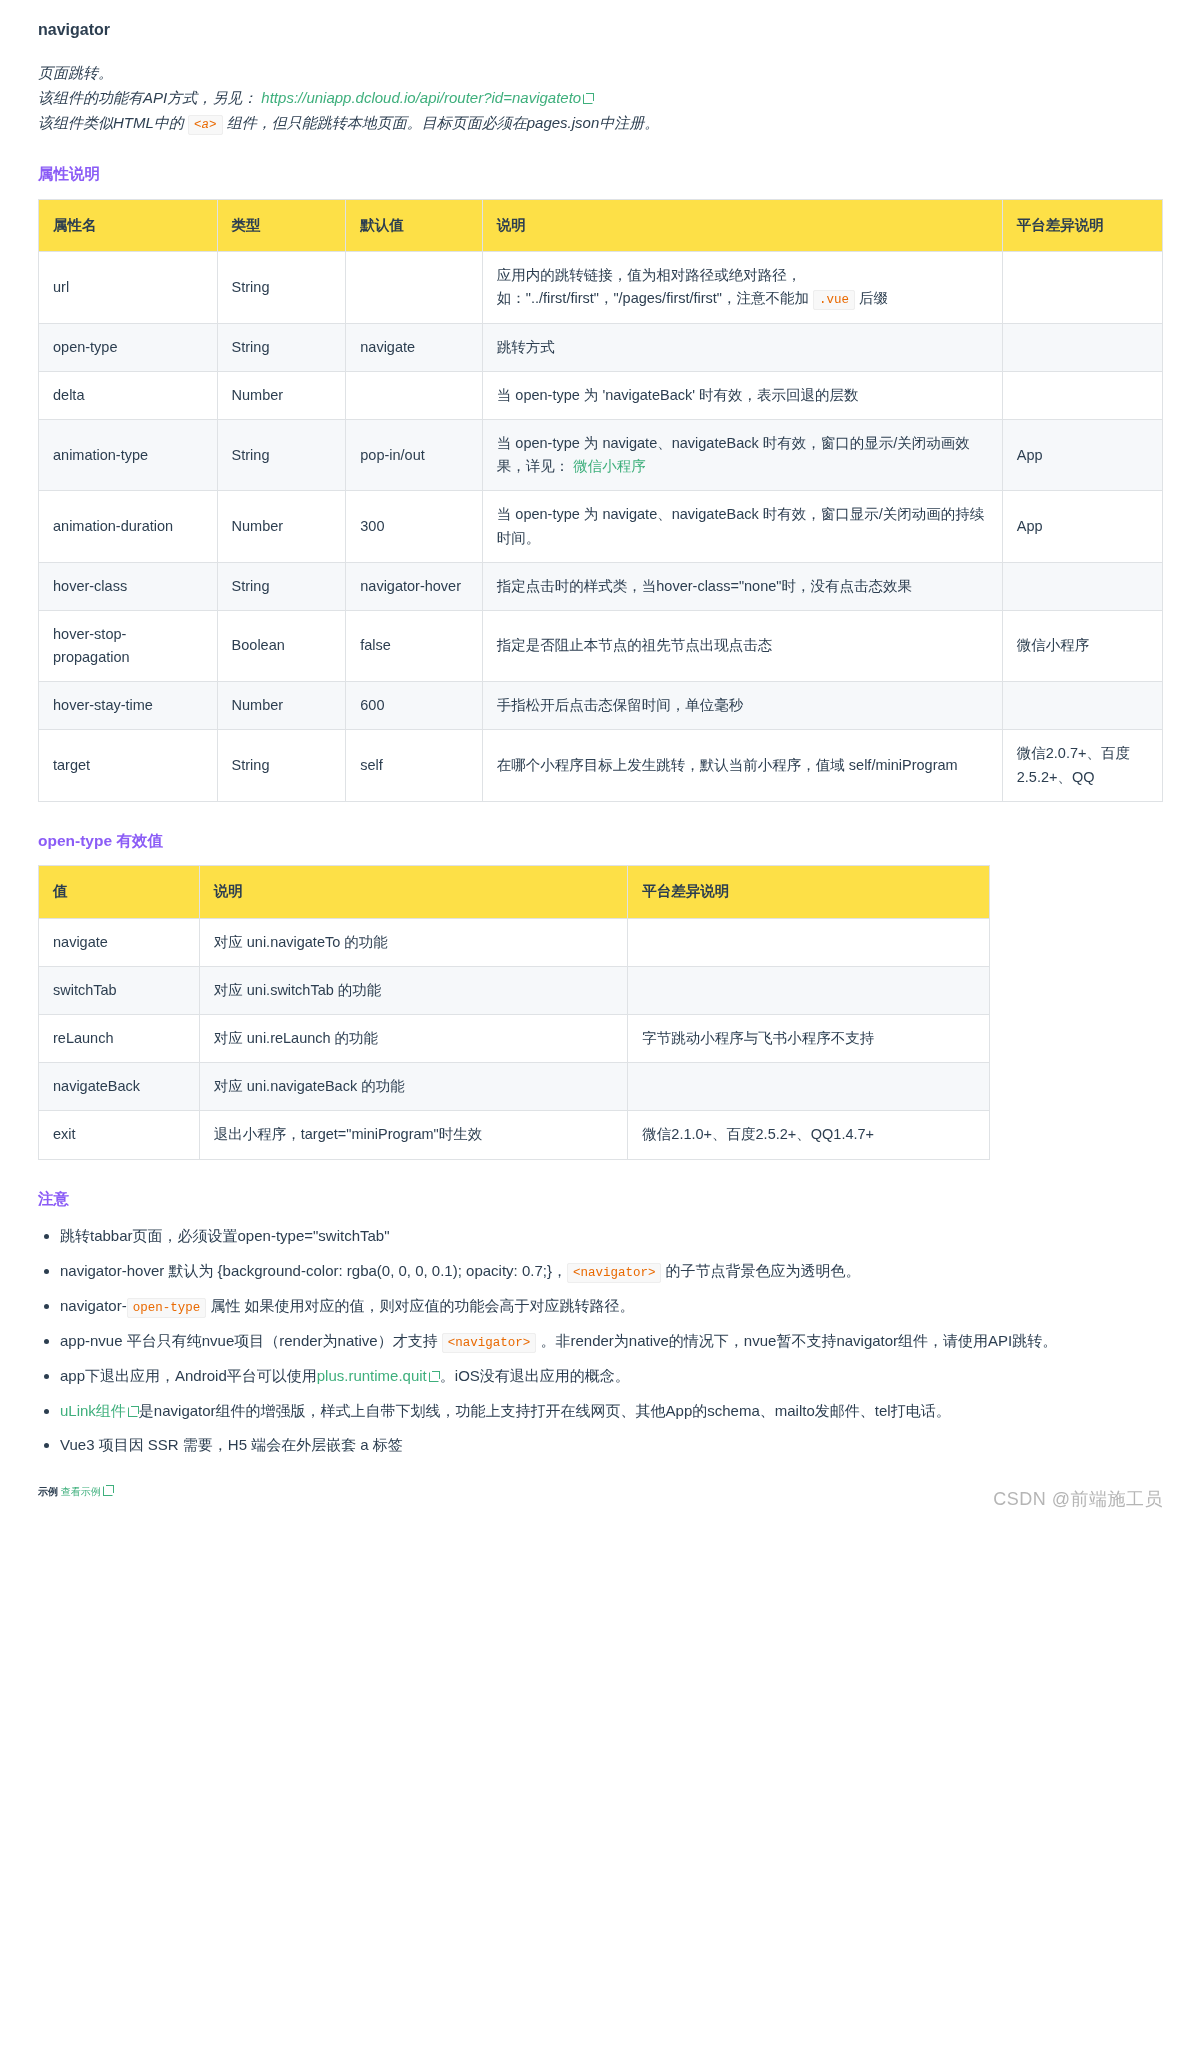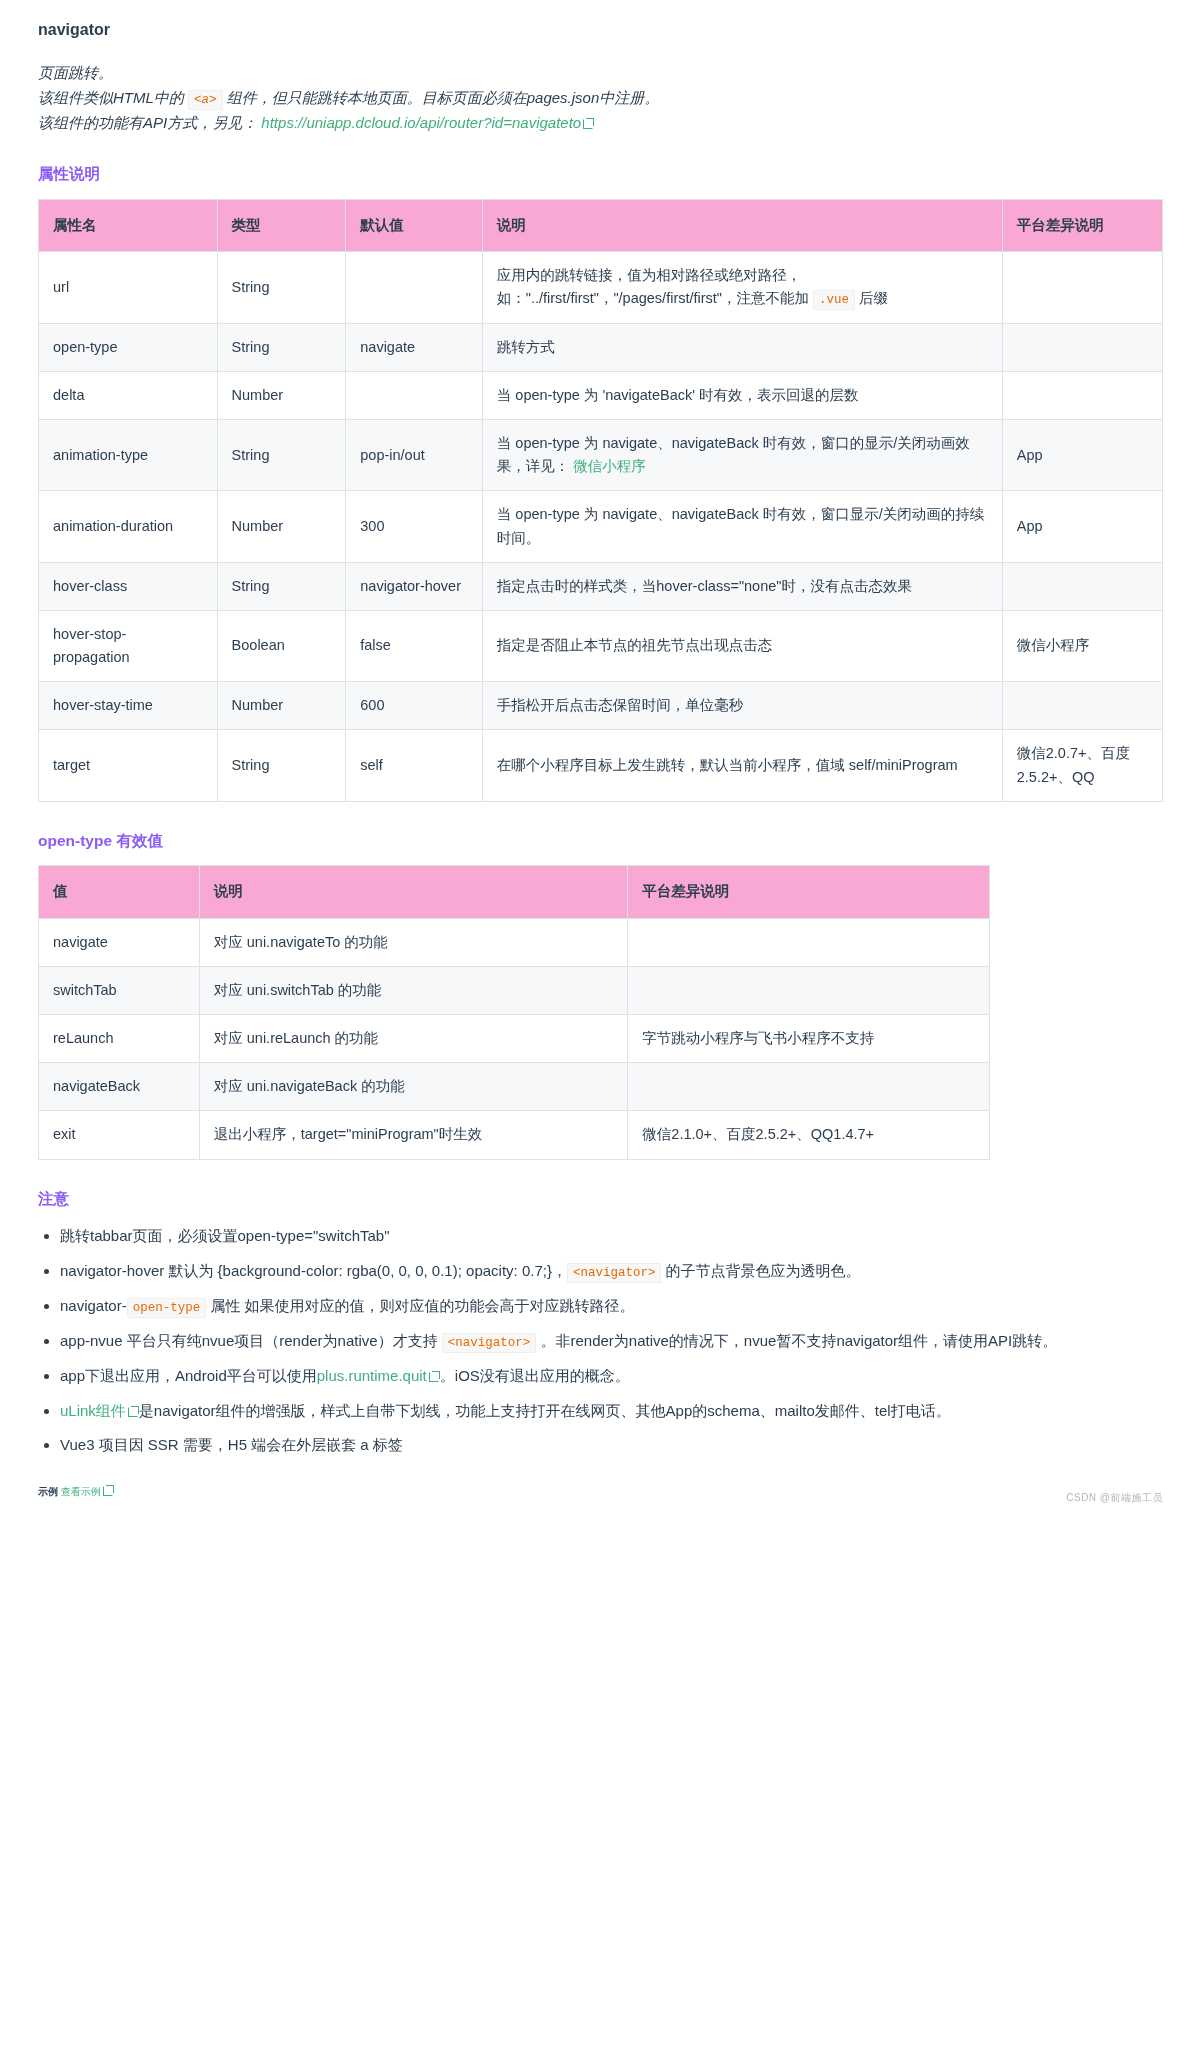--- a/index.html
+++ b/index.html
@@ -89,21 +89,21 @@
   table.tbl th, table.tbl td {
     border: 1px solid #dfe2e5;
     padding: 12px 14px;
     text-align: left;
     vertical-align: middle;
     line-height: 1.6;
     color: #2c3e50;
   }
   table.tbl th {
     font-weight: bold;
-    background: #f9a8d4;
+    background: #fde047;
     vertical-align: top;
     padding-top: 14px;
     padding-bottom: 14px;
   }
   table.tbl tbody tr:nth-child(even) td {
     background: #f6f8fa;
   }
   table.tbl tbody tr:nth-child(odd) td {
     background: #ffffff;
   }
@@ -113,23 +113,23 @@
   }
   ul.notes li {
     margin: 9px 0;
     font-size: 15px;
     line-height: 1.7;
   }
   ul.notes li::marker { color: #2c3e50; }
   .watermark {
     position: absolute;
     right: 38px;
-    bottom: 12px;
+    bottom: 4px;
     color: #b5b5b5;
-    font-size: 10px;
+    font-size: 18px;
     letter-spacing: 0.5px;
   }
   .example-line {
     margin-top: 26px;
     font-size: 10px;
     font-weight: bold;
   }
   .example-line a { font-weight: normal; }
   .col-1 { width: 136px; }
   .col-2 { width: 98px; }
@@ -143,28 +143,28 @@
 </head>
 <body>
 
 <div class="page">
 
   <h1 class="doc-title">navigator</h1>
 
   <p class="para">页面跳转。</p>
 
   <p class="para">
+    <span>该组件的功能有API方式，另见：</span>
+    <a class="link" href="#"><span>https://uniapp.dcloud.io/api/router?id=navigateto</span><span class="ext-ico"></span></a>
+  </p>
+
+  <p class="para">
     <span>该组件类似HTML中的</span>
     <code class="inline">&lt;a&gt;</code>
     <span>组件，但只能跳转本地页面。目标页面必须在pages.json中注册。</span>
-  </p>
-
-  <p class="para">
-    <span>该组件的功能有API方式，另见：</span>
-    <a class="link" href="#"><span>https://uniapp.dcloud.io/api/router?id=navigateto</span><span class="ext-ico"></span></a>
   </p>
 
   <h2 class="section">属性说明</h2>
 
   <table class="tbl">
     <thead>
       <tr>
         <th class="col-1">属性名</th>
         <th class="col-2">类型</th>
         <th class="col-3">默认值</th>

